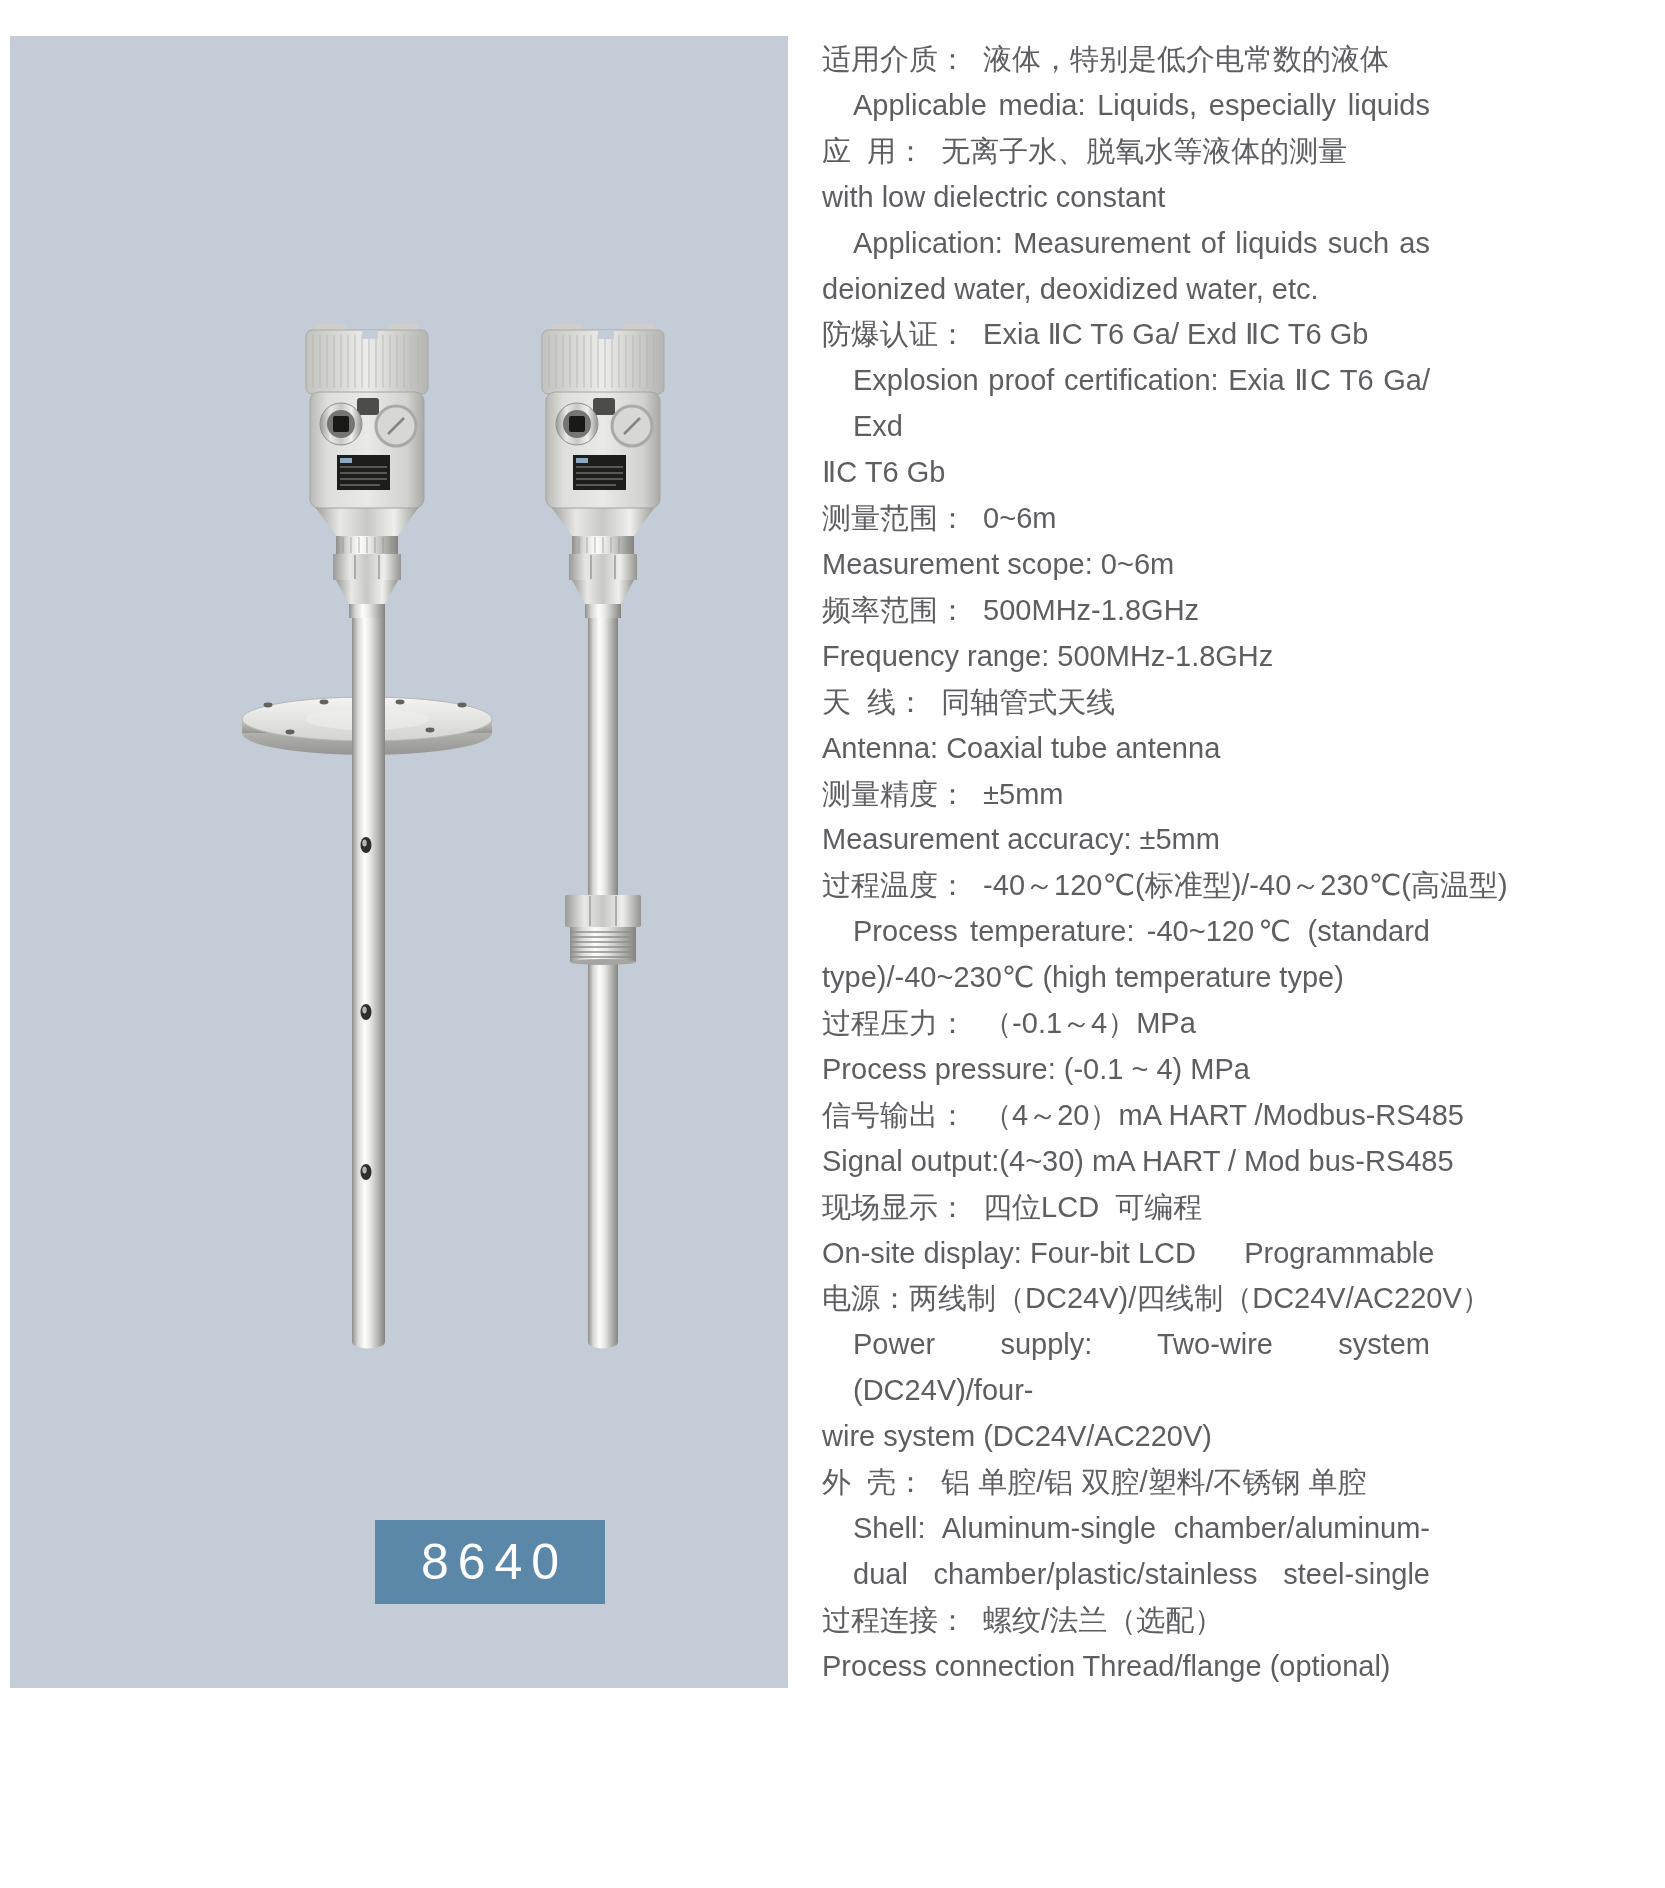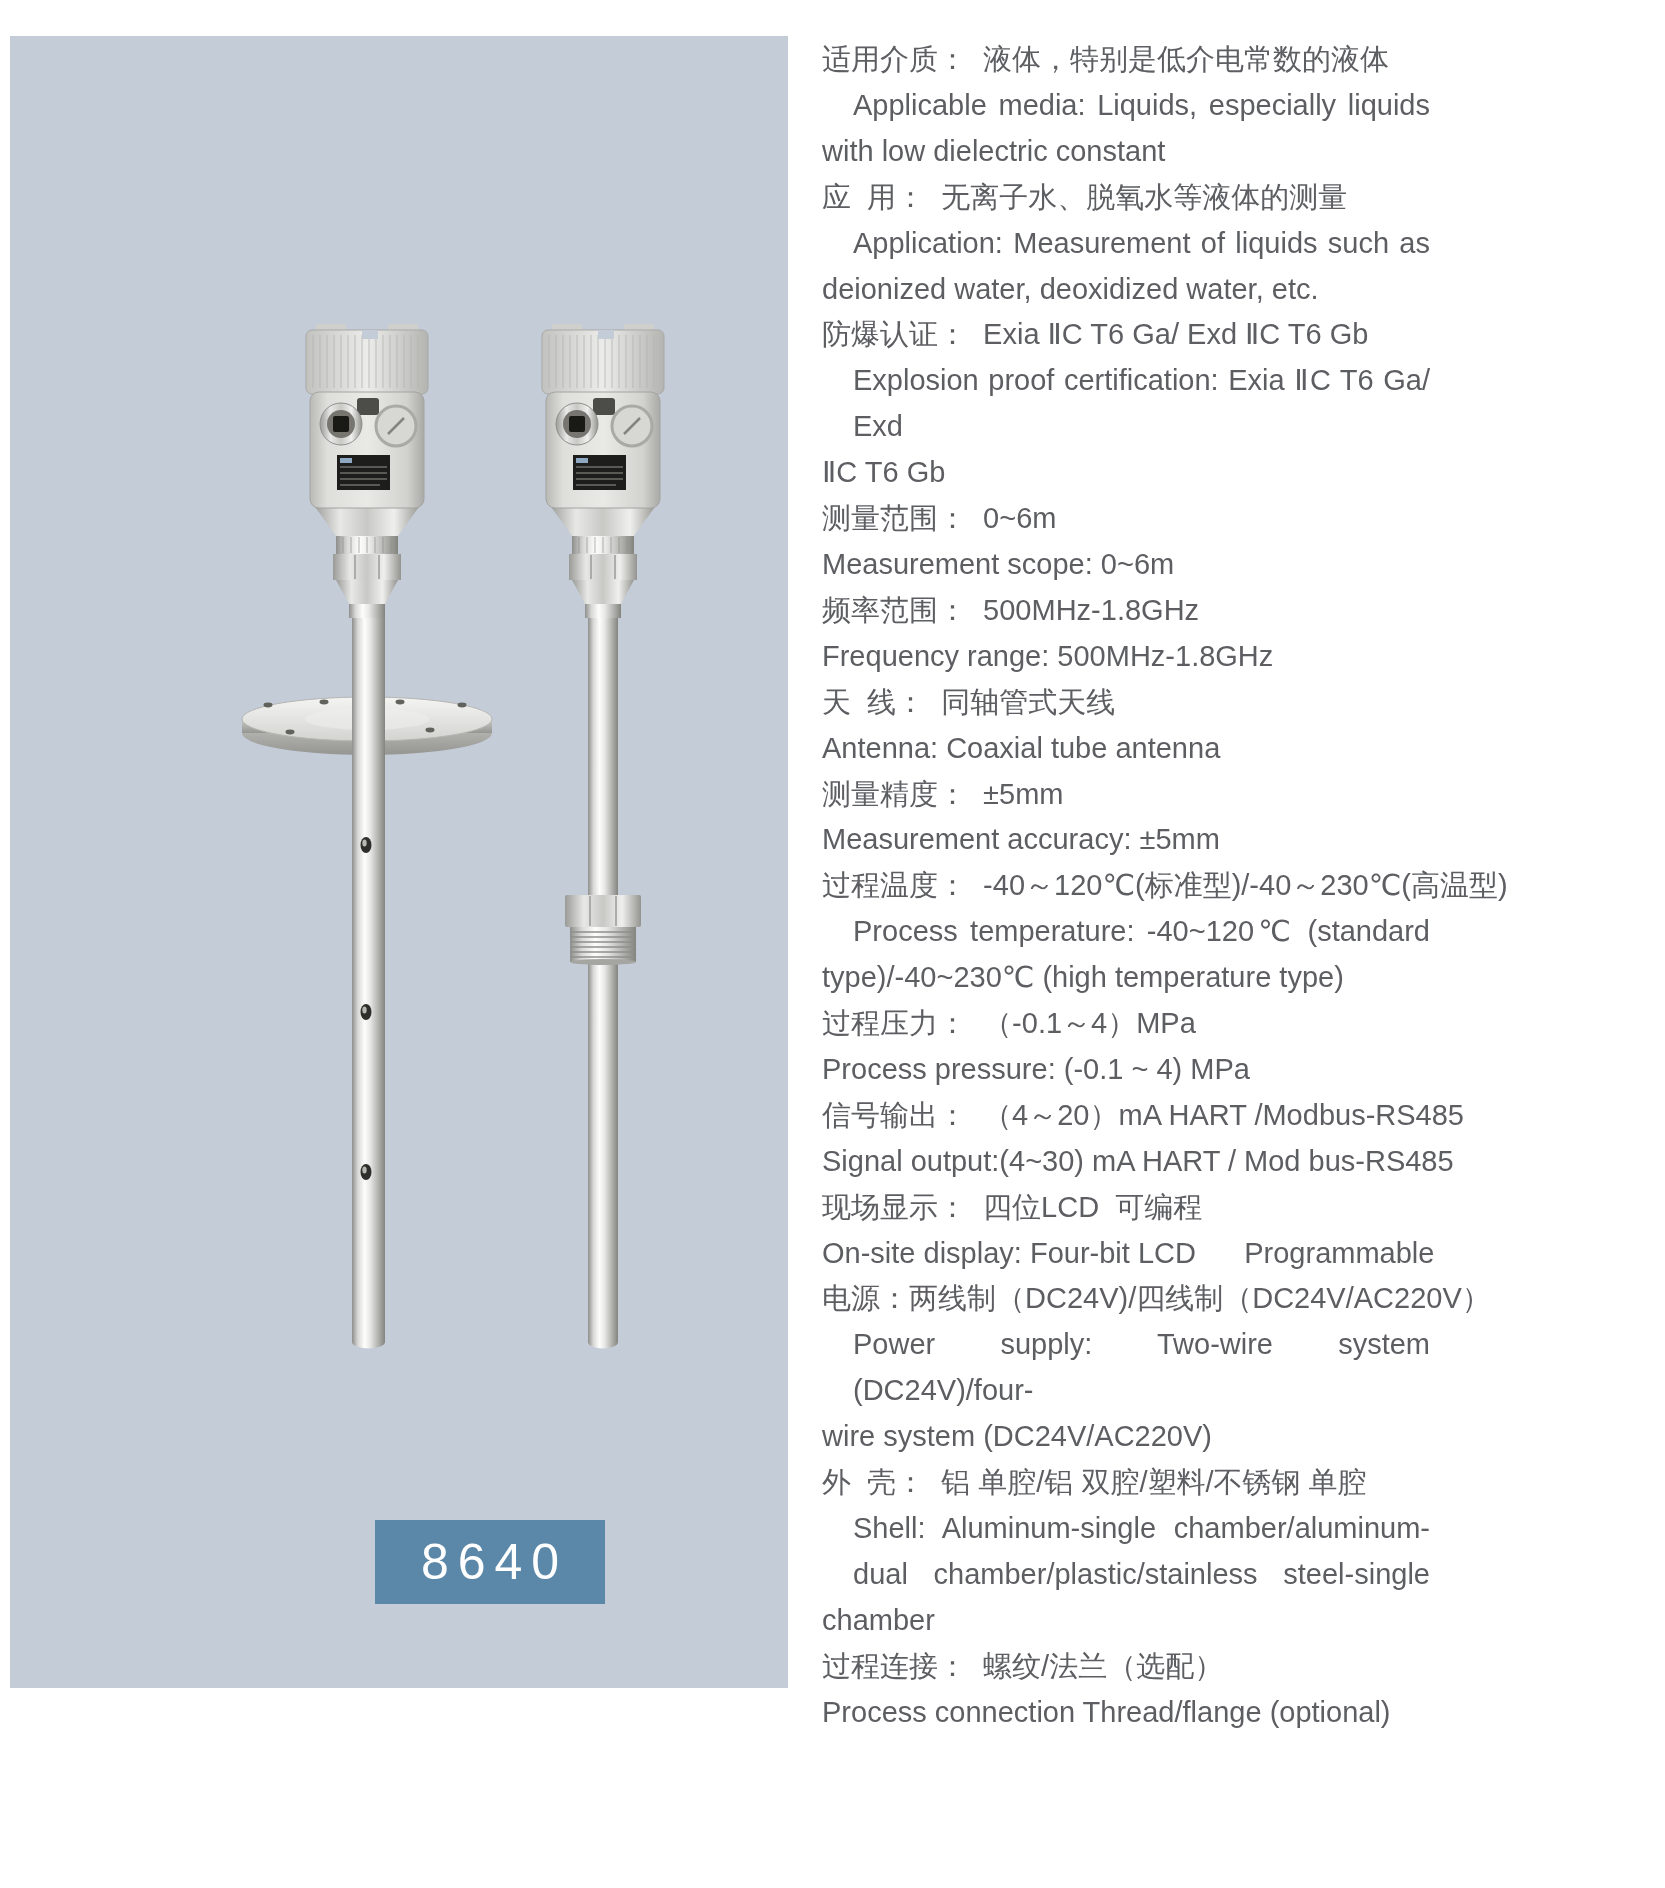--- a/index.html
+++ b/index.html
@@ -175,22 +175,22 @@
       </g>
     </g>
   </svg>
 
   <div class="model-badge">8640</div>
 </div>
 
 <div class="spec-list">
     <div class="spec-line">适用介质：  液体，特别是低介电常数的液体</div>
     <div class="spec-line just">Applicable media: Liquids, especially liquids</div>
+    <div class="spec-line">应  用：  无离子水、脱氧水等液体的测量</div>
     <div class="spec-line">with low dielectric constant</div>
-    <div class="spec-line">应  用：  无离子水、脱氧水等液体的测量</div>
     <div class="spec-line just">Application: Measurement of liquids such as</div>
     <div class="spec-line">deionized water, deoxidized water, etc.</div>
     <div class="spec-line">防爆认证：  Exia ⅡC T6 Ga/ Exd ⅡC T6 Gb</div>
     <div class="spec-line just">Explosion proof certification: Exia ⅡC T6 Ga/ Exd</div>
     <div class="spec-line">ⅡC T6 Gb</div>
     <div class="spec-line">测量范围：  0~6m</div>
     <div class="spec-line">Measurement scope: 0~6m</div>
     <div class="spec-line">频率范围：  500MHz-1.8GHz</div>
     <div class="spec-line">Frequency range: 500MHz-1.8GHz</div>
     <div class="spec-line">天  线：  同轴管式天线</div>
@@ -205,16 +205,15 @@
     <div class="spec-line">信号输出：  （4～20）mA HART /Modbus-RS485</div>
     <div class="spec-line">Signal output:(4~30) mA HART / Mod bus-RS485</div>
     <div class="spec-line">现场显示：  四位LCD  可编程</div>
     <div class="spec-line">On-site display: Four-bit LCD      Programmable</div>
     <div class="spec-line">电源：两线制（DC24V)/四线制（DC24V/AC220V）</div>
     <div class="spec-line just">Power supply: Two-wire system (DC24V)/four-</div>
     <div class="spec-line">wire system (DC24V/AC220V)</div>
     <div class="spec-line">外  壳：  铝 单腔/铝 双腔/塑料/不锈钢 单腔</div>
     <div class="spec-line just">Shell: Aluminum-single chamber/aluminum-</div>
     <div class="spec-line just">dual chamber/plastic/stainless steel-single</div>
-    <div class="spec-line">chamber</div>
     <div class="spec-line">过程连接：  螺纹/法兰（选配）</div>
     <div class="spec-line">Process connection Thread/flange (optional)</div>
   </div>
 
 </body></html>

